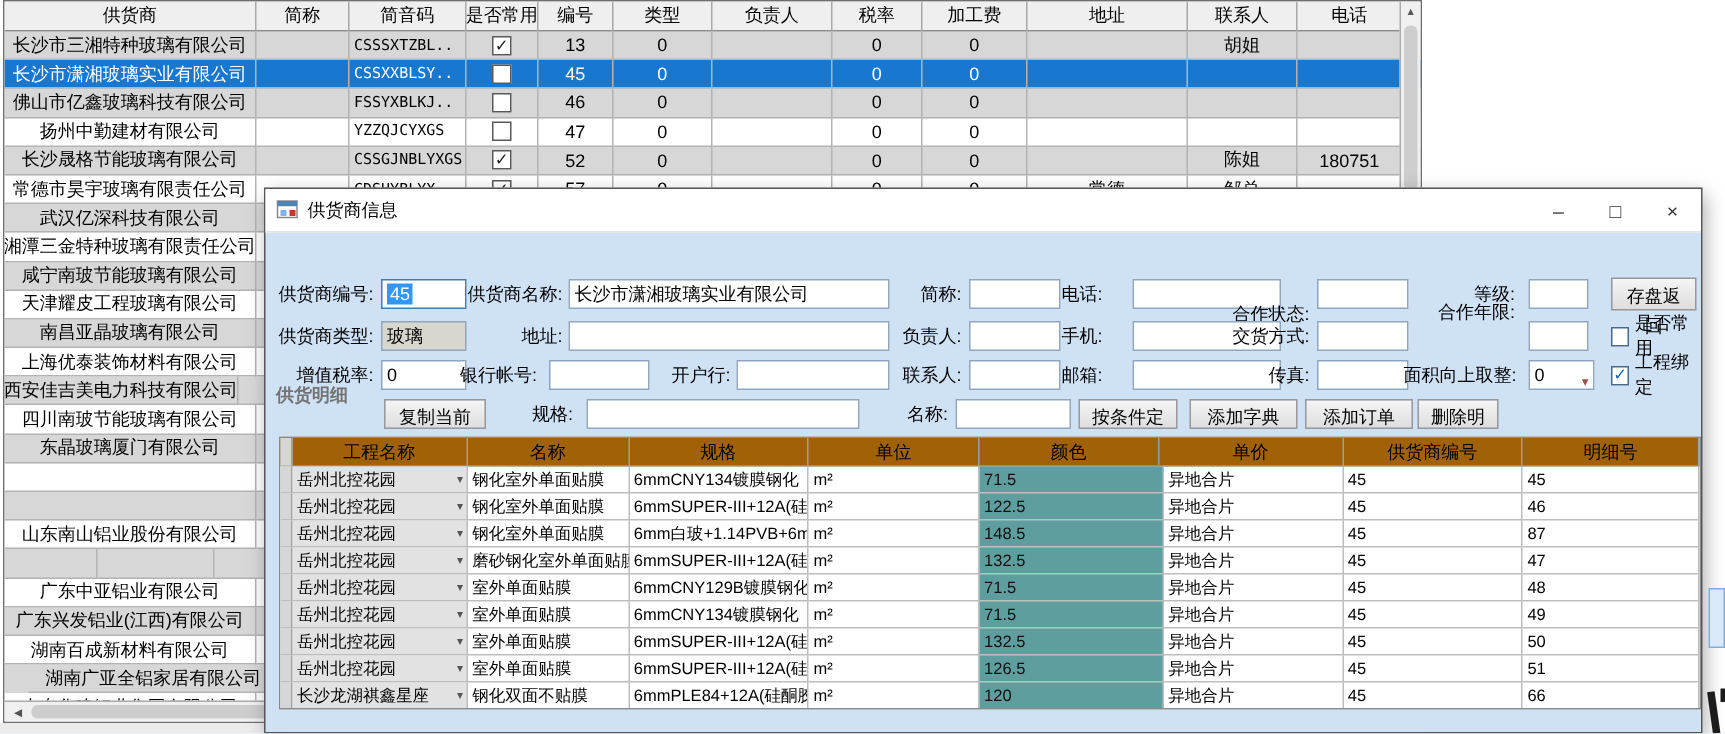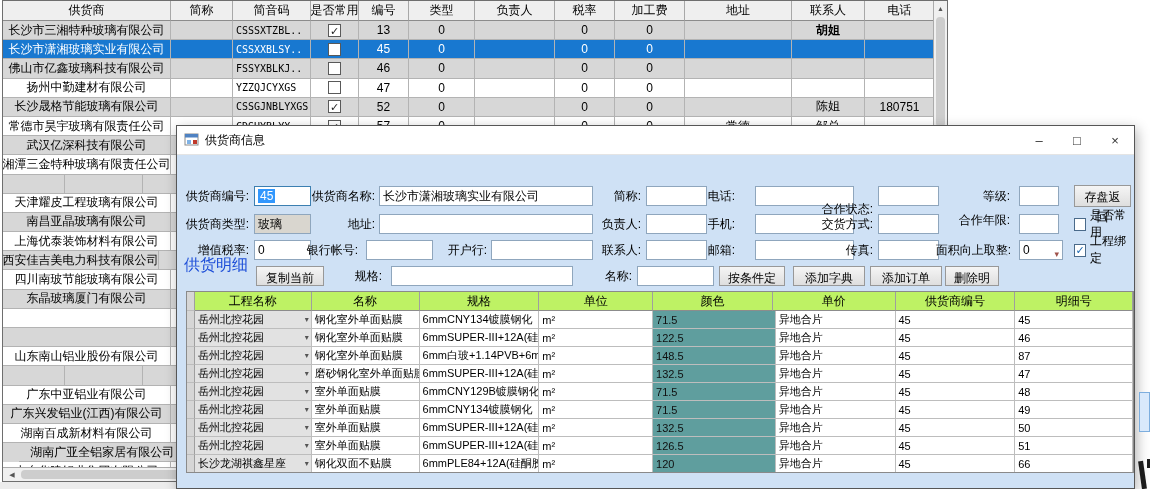--- a/index.html
+++ b/index.html
@@ -44,25 +44,25 @@
   .tb.gray{background:#d9d6cf;}
   .tb.focus{border-color:#3c7fb1;}
   .sel-text{background:#3297fd;color:#fff;padding:0 2px;}
   .combo .arrow{position:absolute;right:3px;top:4px;font-size:9px;color:#a0524a;}
   .btn{position:absolute;height:22px;background:linear-gradient(#f5f5f5,#dedede);border:1px solid #989898;
     box-sizing:border-box;font-size:12px;text-align:center;line-height:20px;color:#000;cursor:default;
     font-family:"Liberation Sans","DejaVu Sans",sans-serif;}
   .chkrow{position:absolute;height:20px;display:flex;align-items:center;gap:4px;font-size:12px;}
   .chk{width:13px;height:13px;background:#fff;border:1px solid #4a6a8a;box-sizing:border-box;
     font-size:11px;line-height:11px;text-align:center;color:#1a66b0;}
-  .grp-label{position:absolute;font-size:16px;color:#1d4ed8;}
+  .grp-label{position:absolute;font-size:12px;color:#737373;font-weight:bold;}
   
   .dgrid{position:absolute;left:9px;top:137px;width:948px;height:182px;background:#fff;
     border:1px solid #8a8a8a;box-sizing:border-box;overflow:hidden;}
-  .dg-header{display:flex;height:19px;background:#bef264;}
+  .dg-header{display:flex;height:19px;background:#a16207;}
   .dg-hcell{box-sizing:border-box;border-right:1px solid #9f9f9f;border-bottom:1px solid #8c8c8c;
     font-size:12px;display:flex;align-items:center;justify-content:center;}
   .dg-row{display:flex;height:18px;background:#fff;}
   .dg-cell{box-sizing:border-box;border-right:1px solid #bdbdbd;border-bottom:1px solid #bdbdbd;
     font-size:11px;display:flex;align-items:center;padding:0 3px;white-space:nowrap;overflow:hidden;}
   .dg-cell.price{background:#5f9e9e;color:#101010;}
   .dg-cell.combo{background:#e2e2e2;position:relative;padding-right:13px;}
   .dg-cell.combo .ca{position:absolute;right:2px;top:4px;font-size:8px;color:#555;}
   .dg-rowhdr{box-sizing:border-box;background:#d6d6d6;border-right:1px solid #9f9f9f;border-bottom:1px solid #bdbdbd;}
   
@@ -98,21 +98,21 @@
           <div class="mt-cell code" style="width: 78px;">CSSSXTZBL..</div>
           <div class="mt-cell" style="width: 48px;">
             <span class="cb">✓</span>
           </div>
           <div class="mt-cell" style="width: 50px;">13</div>
           <div class="mt-cell" style="width: 66px;">0</div>
           <div class="mt-cell" style="width: 80px;"></div>
           <div class="mt-cell" style="width: 60px;">0</div>
           <div class="mt-cell" style="width: 70px;">0</div>
           <div class="mt-cell" style="width: 107px;"></div>
-          <div class="mt-cell" style="width: 73px; font-weight: bold;">胡姐</div>
+          <div class="mt-cell" style="width: 73px;">胡姐</div>
           <div class="mt-cell" style="width: 70px;"></div>
         </div>
         <div class="mt-row selected">
           <div class="mt-cell" style="width: 168px;">长沙市潇湘玻璃实业有限公司</div>
           <div class="mt-cell" style="width: 62px;"></div>
           <div class="mt-cell code" style="width: 78px;">CSSXXBLSY..</div>
           <div class="mt-cell" style="width: 48px;">
             <span class="cb"></span>
           </div>
           <div class="mt-cell" style="width: 50px;">45</div>
@@ -210,20 +210,21 @@
           <div class="mt-cell" style="width: 50px;"></div>
           <div class="mt-cell" style="width: 66px;"></div>
           <div class="mt-cell" style="width: 80px;"></div>
           <div class="mt-cell" style="width: 60px;"></div>
           <div class="mt-cell" style="width: 70px;"></div>
           <div class="mt-cell" style="width: 107px;"></div>
           <div class="mt-cell" style="width: 73px;"></div>
           <div class="mt-cell" style="width: 70px;"></div>
         </div>
         <div class="mt-row gray">
+          <div class="mt-cell" style="width: 168px;">咸宁南玻节能玻璃有限公司</div>
           <div class="mt-cell" style="width: 62px;"></div>
           <div class="mt-cell code" style="width: 78px;"></div>
           <div class="mt-cell" style="width: 48px;"></div>
           <div class="mt-cell" style="width: 50px;"></div>
           <div class="mt-cell" style="width: 66px;"></div>
           <div class="mt-cell" style="width: 80px;"></div>
           <div class="mt-cell" style="width: 60px;"></div>
           <div class="mt-cell" style="width: 70px;"></div>
           <div class="mt-cell" style="width: 107px;"></div>
           <div class="mt-cell" style="width: 73px;"></div>
@@ -484,21 +485,21 @@
       <span class="lbl" style="left:0;top:60px;width:72px">供货商类型:</span>
       <div class="tb gray" style="left:77px;top:60px;width:57px">玻璃</div>
       <span class="lbl" style="left:150px;top:60px;width:48px">地址:</span>
       <input class="tb" style="left: 202px; top: 60px; width: 214px;" value="">
       <span class="lbl" style="left:414px;top:60px;width:50px">负责人:</span>
       <input class="tb" style="left: 469px; top: 60px; width: 61px;" value="">
       <span class="lbl" style="left:520px;top:60px;width:38px">手机:</span>
       <input class="tb" style="left: 578px; top: 60px; width: 99px;" value="">
       <span class="lbl" style="left:630px;top:60px;width:66px">交货方式:</span>
       <input class="tb" style="left: 701px; top: 60px; width: 61px;" value="">
-      <span class="lbl" style="left:775px;top:56px;width:58px">合作年限:</span>
+      <span class="lbl" style="left:775px;top:44px;width:58px">合作年限:</span>
       <input class="tb" style="left: 842px; top: 60px; width: 40px;" value="">
       <div class="chkrow" style="left:897px;top:60px">
         <span class="chk"></span>
         <span>是否常用</span>
       </div>
 
       <span class="lbl" style="left:0;top:86px;width:72px">增值税率:</span>
       <input class="tb" style="left: 77px; top: 86px; width: 57px;" value="0">
       <span class="lbl" style="left:110px;top:86px;width:71px">银行帐号:</span>
       <input class="tb" style="left: 189px; top: 86px; width: 67px;" value="">

